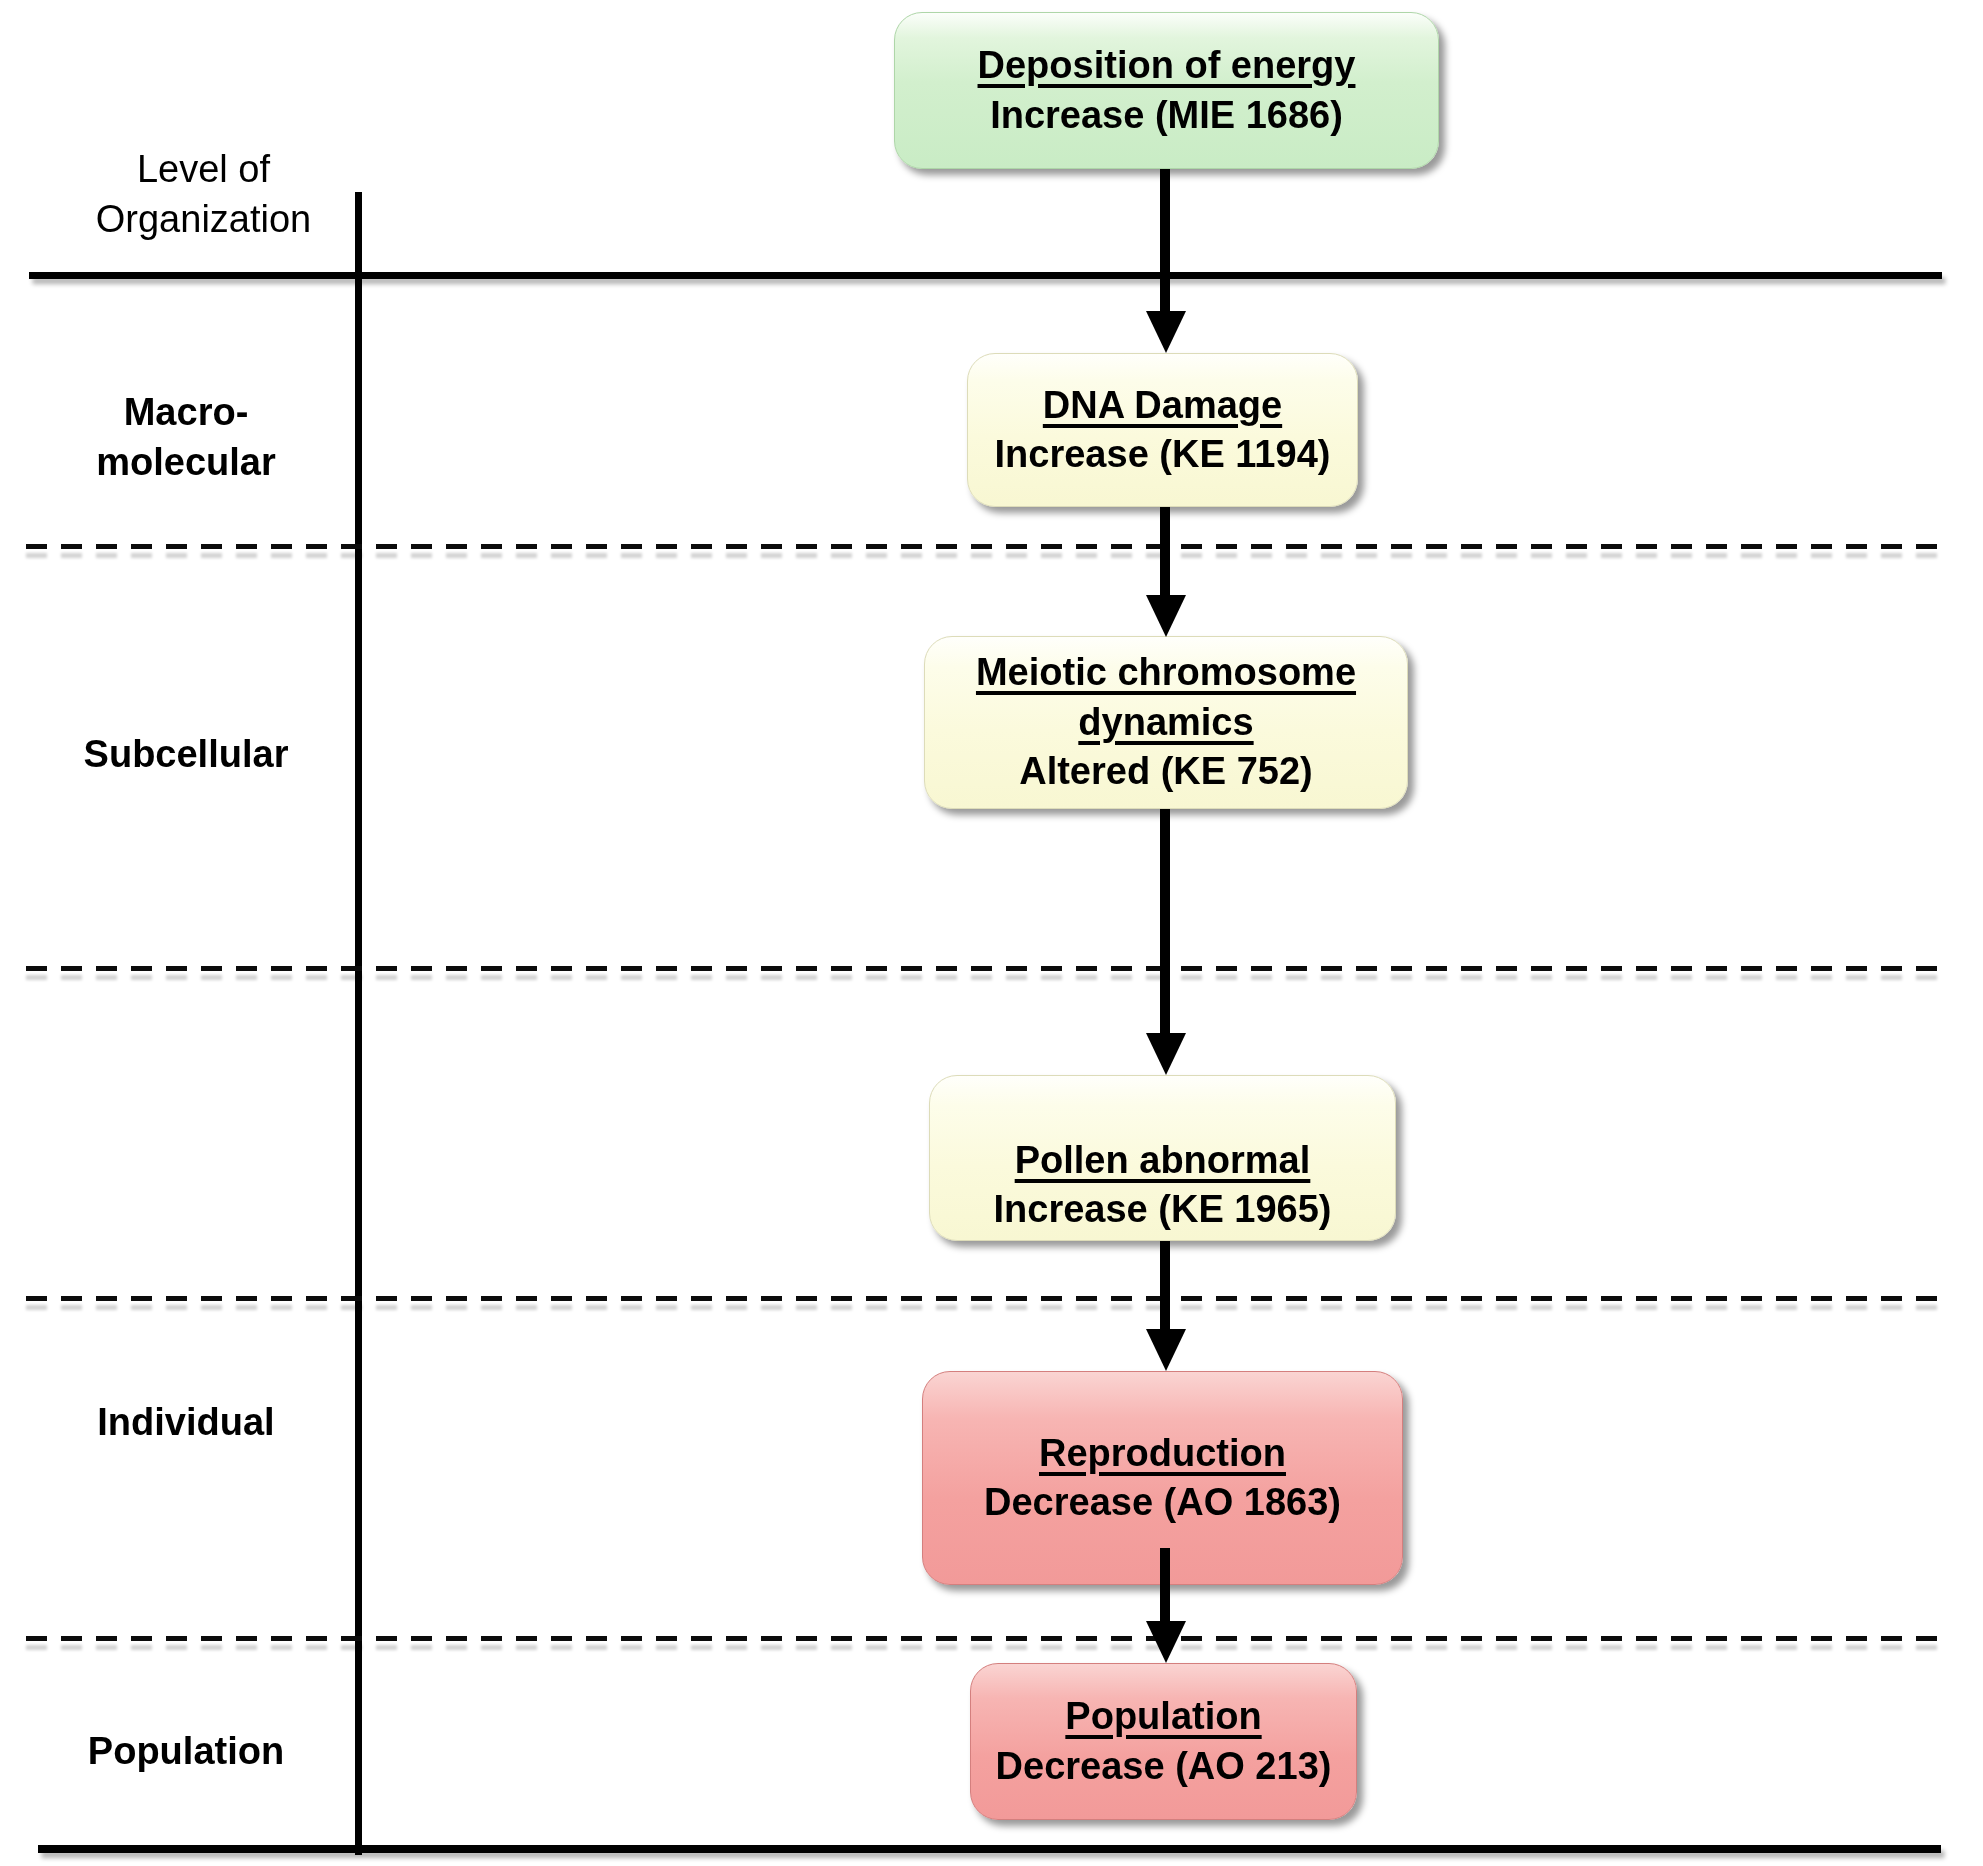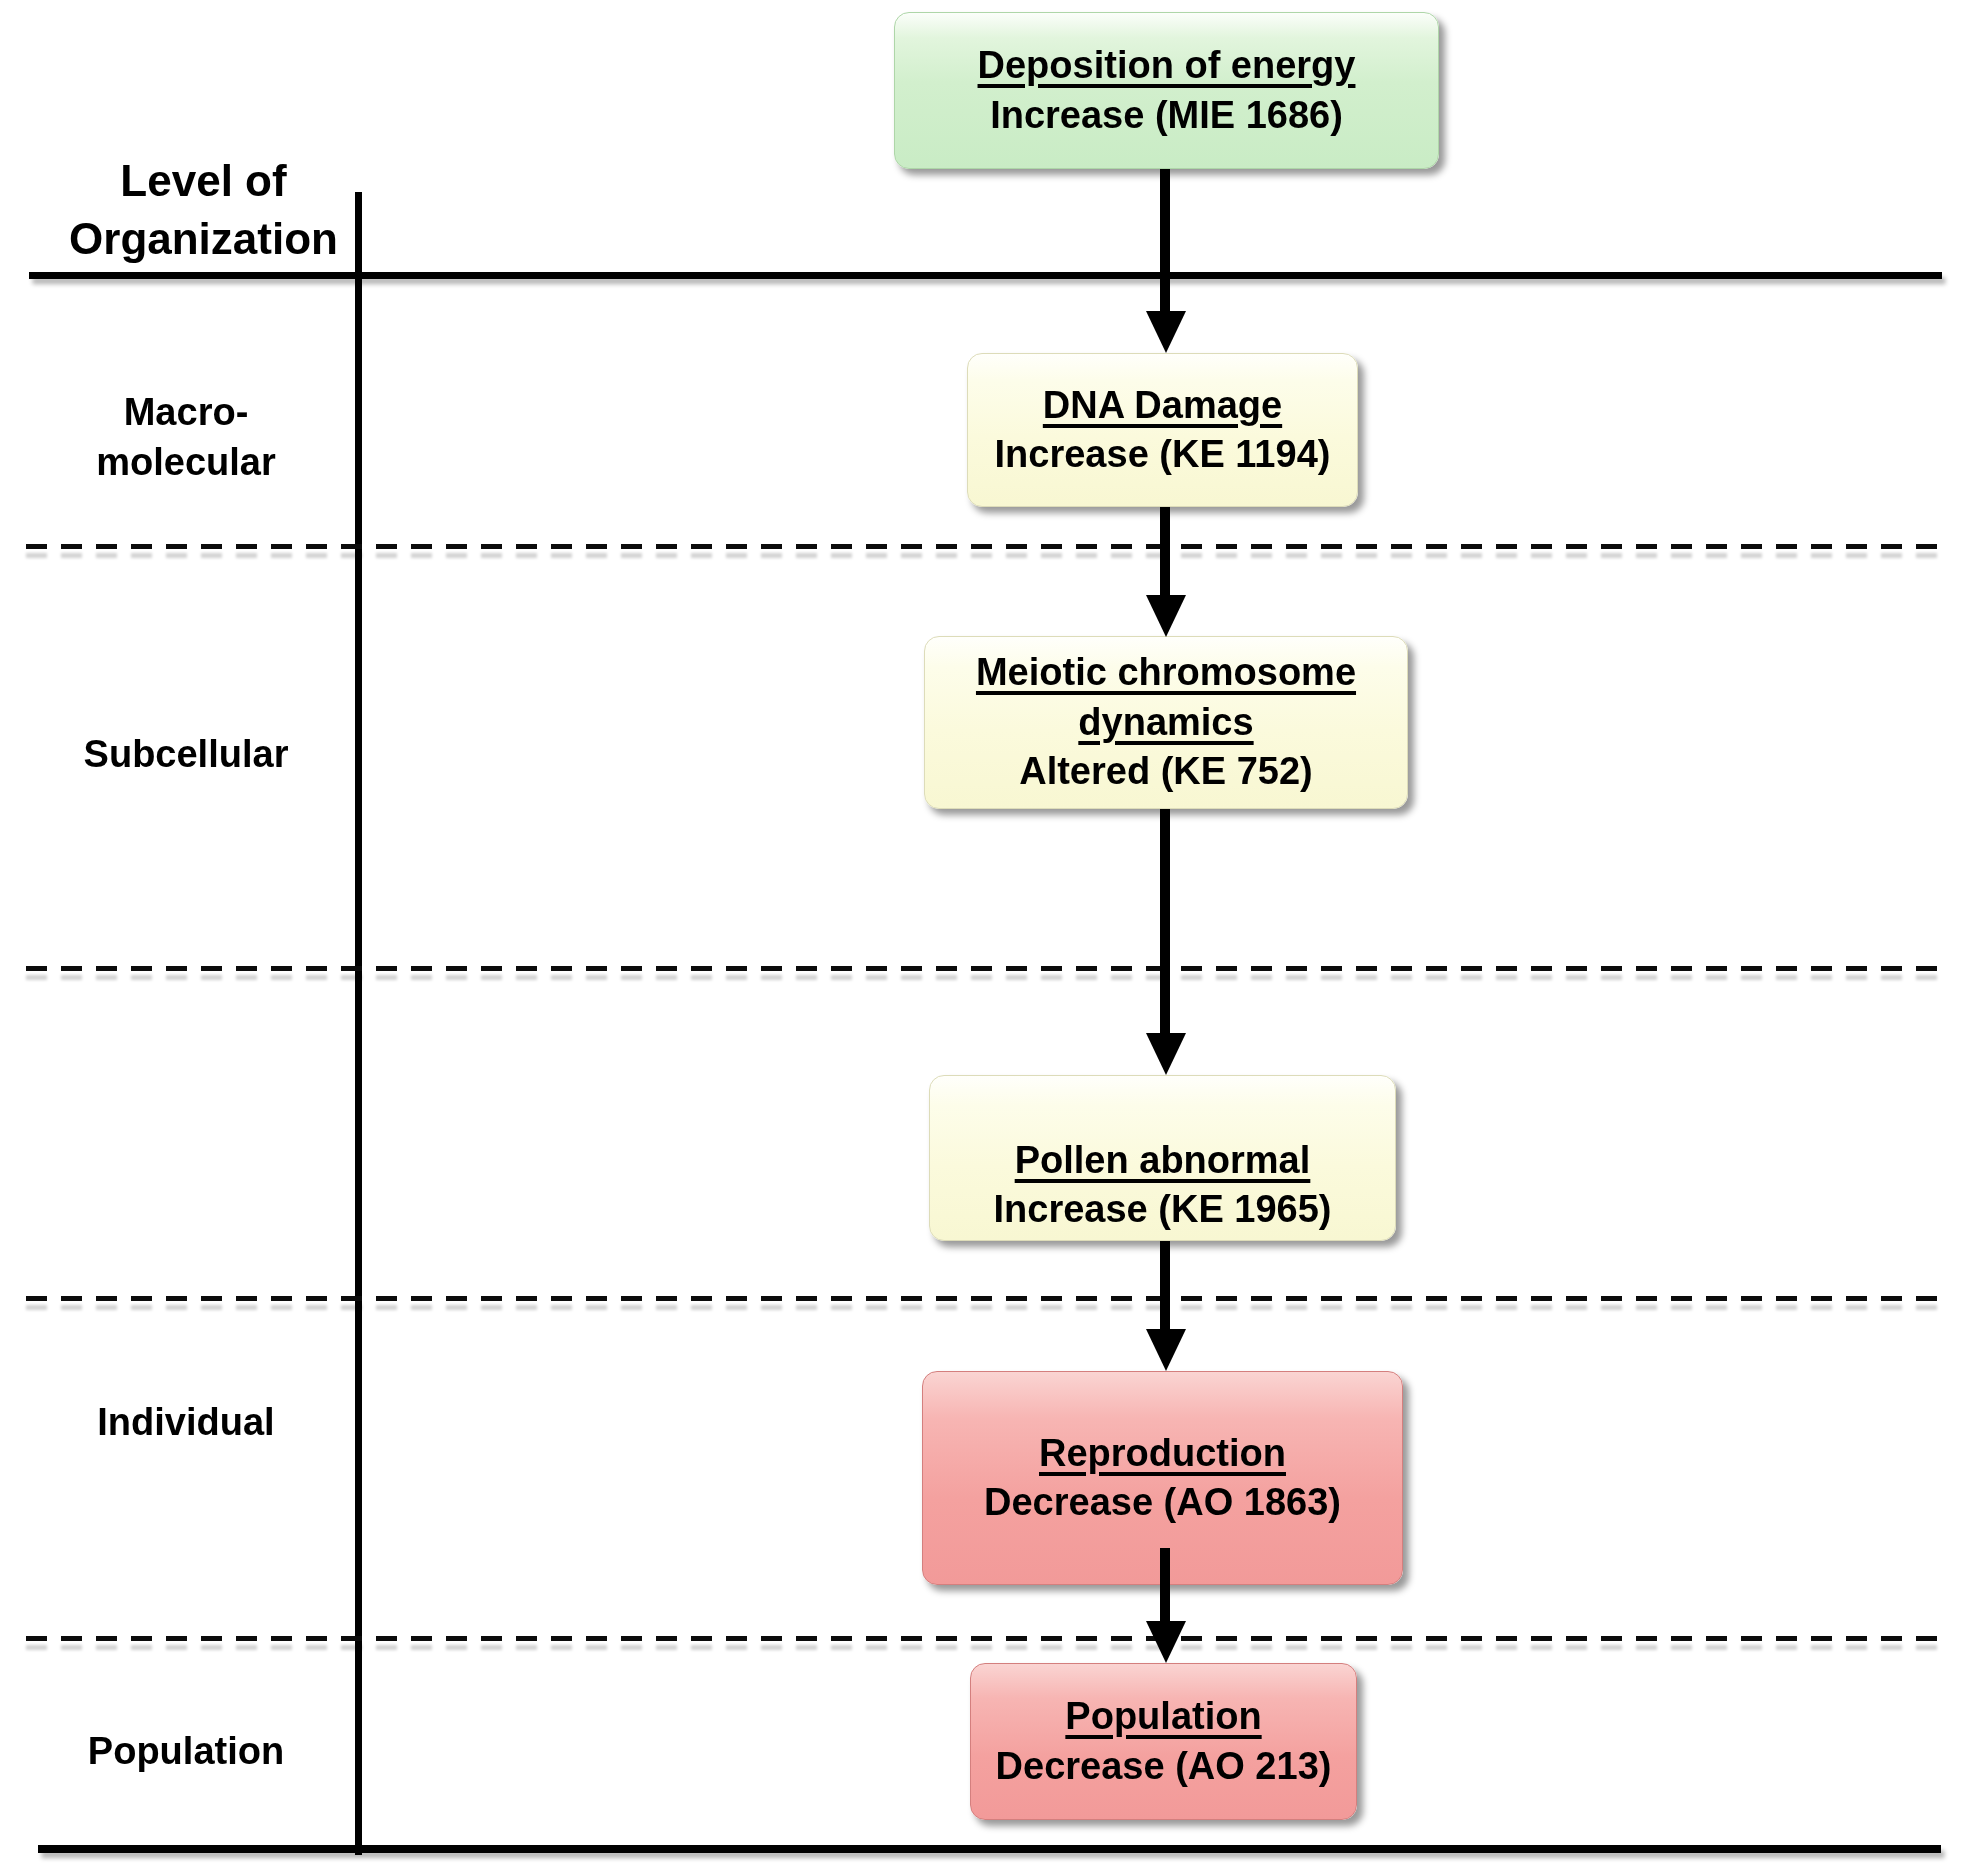--- a/index.html
+++ b/index.html
@@ -8,21 +8,21 @@
     width:1984px;
     height:1866px;
     background:#ffffff;
     font-family:"Liberation Sans", sans-serif;
     color:#000;
     overflow:hidden;
   }
   
   .axis-title{
     position:absolute; left:35px; top:144px; width:337px;
-    text-align:center; font-size:44px; font-weight:700; line-height:1.32;margin-top:8px;
+    text-align:center; font-size:38px; font-weight:400; line-height:1.32;
   }
   .level-label{
     position:absolute; left:26px; width:320px;
     text-align:center; font-size:38px; font-weight:700; line-height:1.32;
     transform:translateY(-50%);
   }
   
   .vline{
     position:absolute; left:355px; top:192px; width:7px; height:1663px;
     background:#000;
@@ -39,21 +39,21 @@
   .dash-ink, .dash-shadow{
     position:absolute; left:0; top:0; width:100%; height:5.2px;
     background:repeating-linear-gradient(90deg,#0b0b0b 0 21px,transparent 21px 35px);
   }
   .dash-shadow{
     top:8.6px; opacity:0.18; filter:blur(1.7px);
   }
   
   .node{
     position:absolute; box-sizing:border-box;
-    border-radius:15px;
+    border-radius:28px;
     display:flex; flex-direction:column; justify-content:center; align-items:center;
     text-align:center; font-weight:700; font-size:38px; line-height:1.3;
     box-shadow:5.2px 6px 7px rgba(0,0,0,0.40);
     padding:5.2px 12px;
   }
   .node-green{
     background:linear-gradient(180deg,#fbfefa 0%,#e2f5dd 16%,#d2efcd 45%,#c9ecc5 100%);
     border:1.7px solid #aed6a8;
   }
   .node-yellow{

